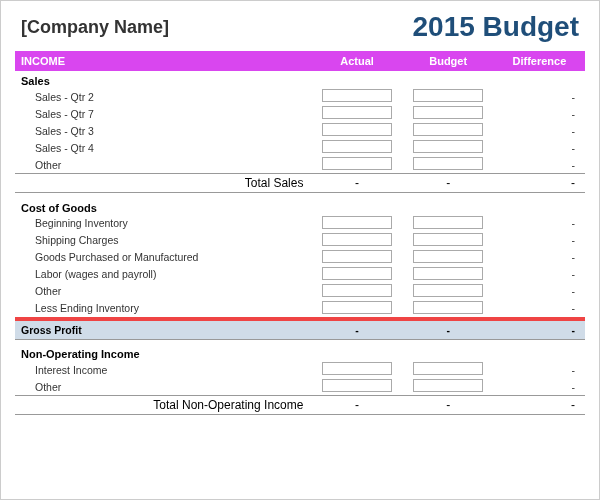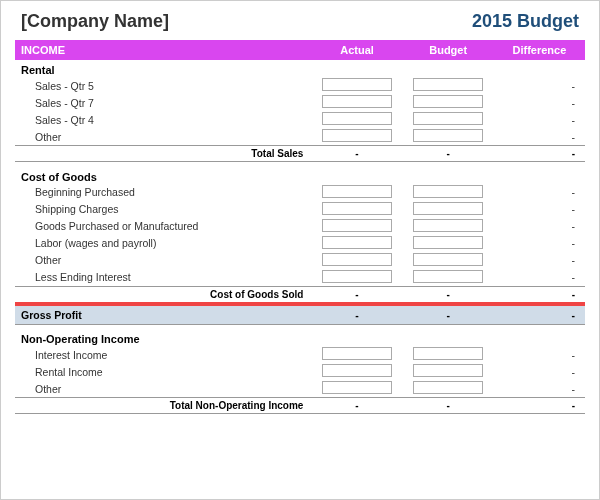--- a/index.html
+++ b/index.html
@@ -23,21 +23,21 @@
       align-items: center;
       padding: 10px 20px 8px 20px;
       border-radius: 7px;
     }
     .company-name {
       font-size: 18px;
       font-weight: bold;
       color: #333;
     }
     .budget-title {
-      font-size: 18px;
+      font-size: 28px;
       font-weight: bold;
       color: #1f4e79;
       margin-left: 36px;
     }
     .table-container {
       padding: 0 14px;
     }
     table {
       width: 100%;
       border-collapse: collapse;
@@ -69,22 +69,22 @@
     .data-row td {
       padding: 1px 6px;
       color: #333;
       font-size: 10.5px;
     }
     .data-row td.indent { padding-left: 20px; }
     .data-row td.diff-val { text-align: right; padding-right: 10px; }
 
     
     .total-row td {
-      font-weight: bold;
-      font-size: 10px;
+      font-weight: normal;
+      font-size: 12px;
       padding: 2px 6px;
       text-align: right;
       border-top: 1px solid #999;
       border-bottom: 1px solid #999;
     }
     .total-row td.label-total { text-align: right; padding-right: 8px; font-style: normal; }
     .total-row td.val { text-align: center; }
     .total-row td.diff-val { text-align: right; padding-right: 10px; }
 
     
@@ -131,30 +131,36 @@
 
       <tbody>
           <tr class="header-row">
         <td>INCOME</td>
         <td class="right">Actual</td>
         <td class="right">Budget</td>
         <td class="right">Difference</td>
       </tr>
 
       <tr class="section-header">
-        <td colspan="4">Rental</td>
-      </tr>
-      <tr class="data-row">
-        <td class="indent">Sales - Qtr 5</td>
+        <td colspan="4">Sales</td>
+      </tr>
+      <tr class="data-row">
+        <td class="indent">Sales - Qtr 2</td>
         <td class="center"><div class="input-box"></div></td>
         <td class="center"><div class="input-box"></div></td>
         <td class="diff-val">-</td>
       </tr>
       <tr class="data-row">
         <td class="indent">Sales - Qtr 7</td>
+        <td class="center"><div class="input-box"></div></td>
+        <td class="center"><div class="input-box"></div></td>
+        <td class="diff-val">-</td>
+      </tr>
+      <tr class="data-row">
+        <td class="indent">Sales - Qtr 3</td>
         <td class="center"><div class="input-box"></div></td>
         <td class="center"><div class="input-box"></div></td>
         <td class="diff-val">-</td>
       </tr>
       <tr class="data-row">
         <td class="indent">Sales - Qtr 4</td>
         <td class="center"><div class="input-box"></div></td>
         <td class="center"><div class="input-box"></div></td>
         <td class="diff-val">-</td>
       </tr>
@@ -172,21 +178,21 @@
       </tr>
 
       <tr class="spacer-row">
             <td colspan="4"></td>
           </tr>
 
       <tr class="section-header">
         <td colspan="4">Cost of Goods</td>
       </tr>
       <tr class="data-row">
-        <td class="indent">Beginning Purchased</td>
+        <td class="indent">Beginning Inventory</td>
         <td class="center"><div class="input-box"></div></td>
         <td class="center"><div class="input-box"></div></td>
         <td class="diff-val">-</td>
       </tr>
       <tr class="data-row">
         <td class="indent">Shipping Charges</td>
         <td class="center"><div class="input-box"></div></td>
         <td class="center"><div class="input-box"></div></td>
         <td class="diff-val">-</td>
       </tr>
@@ -202,54 +208,42 @@
         <td class="center"><div class="input-box"></div></td>
         <td class="diff-val">-</td>
       </tr>
       <tr class="data-row">
         <td class="indent">Other</td>
         <td class="center"><div class="input-box"></div></td>
         <td class="center"><div class="input-box"></div></td>
         <td class="diff-val">-</td>
       </tr>
       <tr class="data-row">
-        <td class="indent">Less Ending Interest</td>
-        <td class="center"><div class="input-box"></div></td>
-        <td class="center"><div class="input-box"></div></td>
-        <td class="diff-val">-</td>
-      </tr>
-      <tr class="total-row">
-        <td class="label-total">Cost of Goods Sold</td>
-        <td class="val dash">-</td>
-        <td class="val dash">-</td>
+        <td class="indent">Less Ending Inventory</td>
+        <td class="center"><div class="input-box"></div></td>
+        <td class="center"><div class="input-box"></div></td>
         <td class="diff-val">-</td>
       </tr>
 
       <tr class="gross-row">
         <td>Gross Profit</td>
         <td class="val dash">-</td>
         <td class="val dash">-</td>
         <td class="diff-val">-</td>
       </tr>
 
       <tr class="spacer-row">
             <td colspan="4"></td>
           </tr>
 
       <tr class="section-header">
         <td colspan="4">Non-Operating Income</td>
       </tr>
       <tr class="data-row">
         <td class="indent">Interest Income</td>
-        <td class="center"><div class="input-box"></div></td>
-        <td class="center"><div class="input-box"></div></td>
-        <td class="diff-val">-</td>
-      </tr>
-      <tr class="data-row">
-        <td class="indent">Rental Income</td>
         <td class="center"><div class="input-box"></div></td>
         <td class="center"><div class="input-box"></div></td>
         <td class="diff-val">-</td>
       </tr>
       <tr class="data-row">
         <td class="indent">Other</td>
         <td class="center"><div class="input-box"></div></td>
         <td class="center"><div class="input-box"></div></td>
         <td class="diff-val">-</td>
       </tr>

